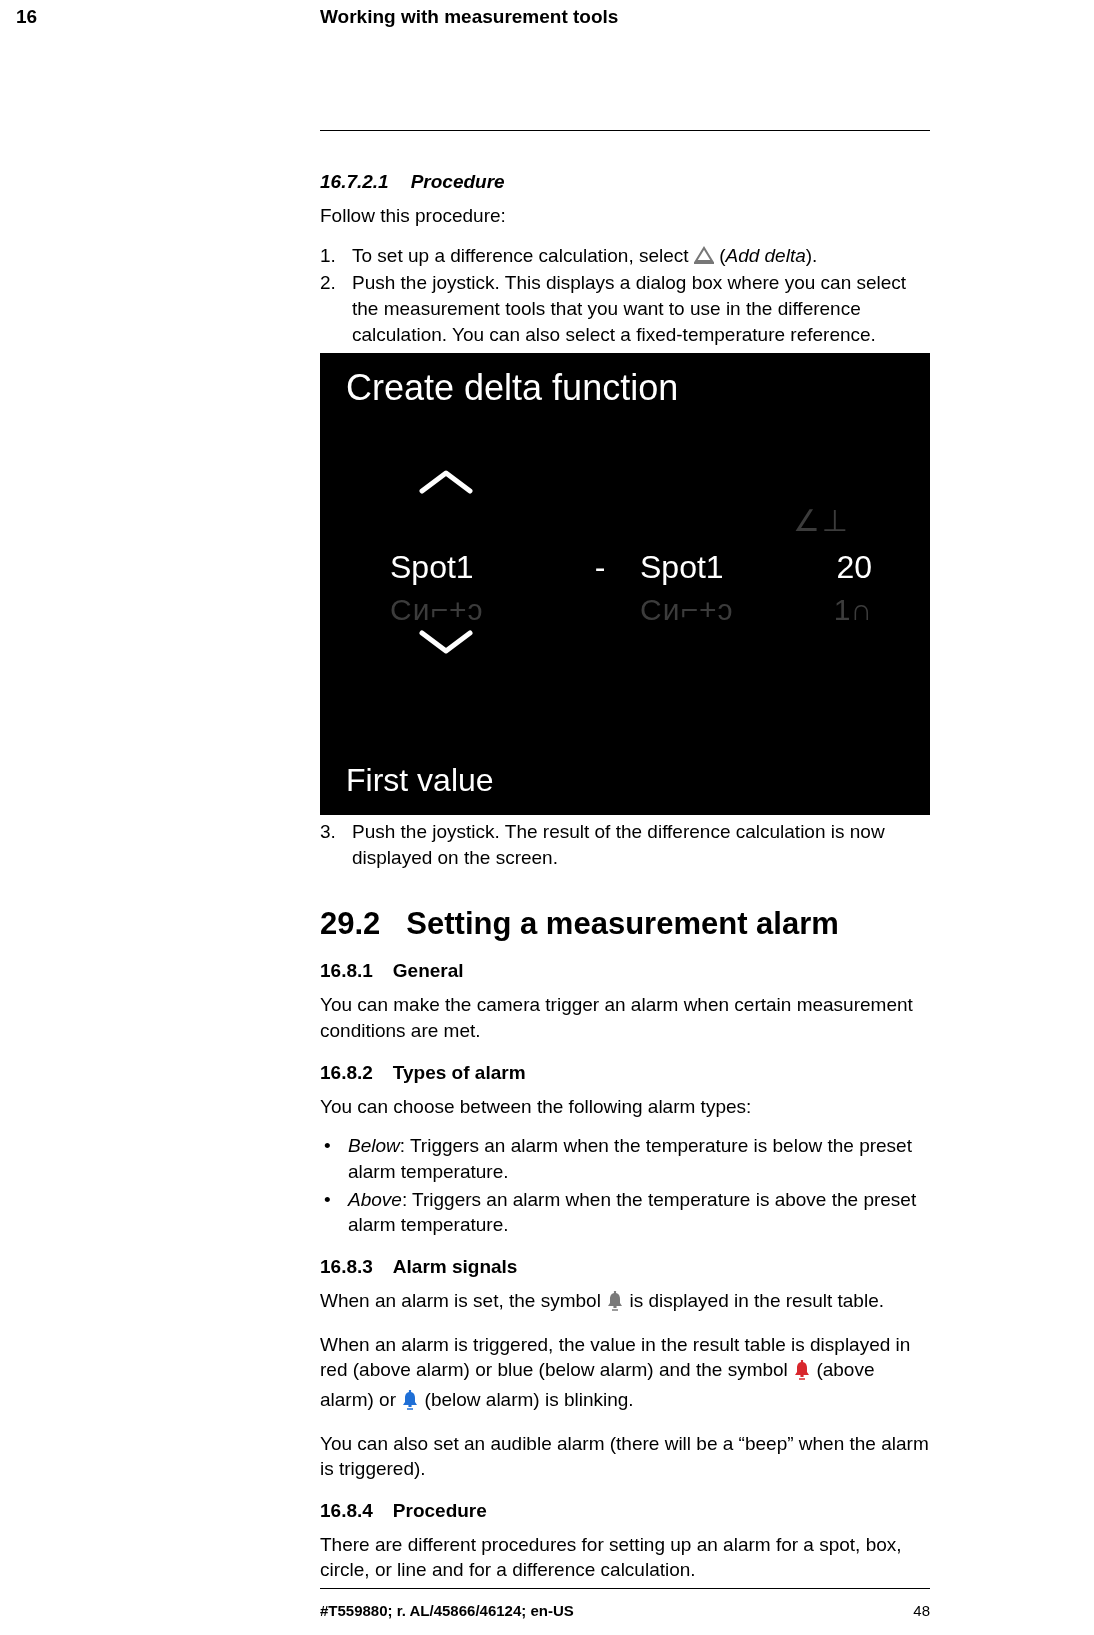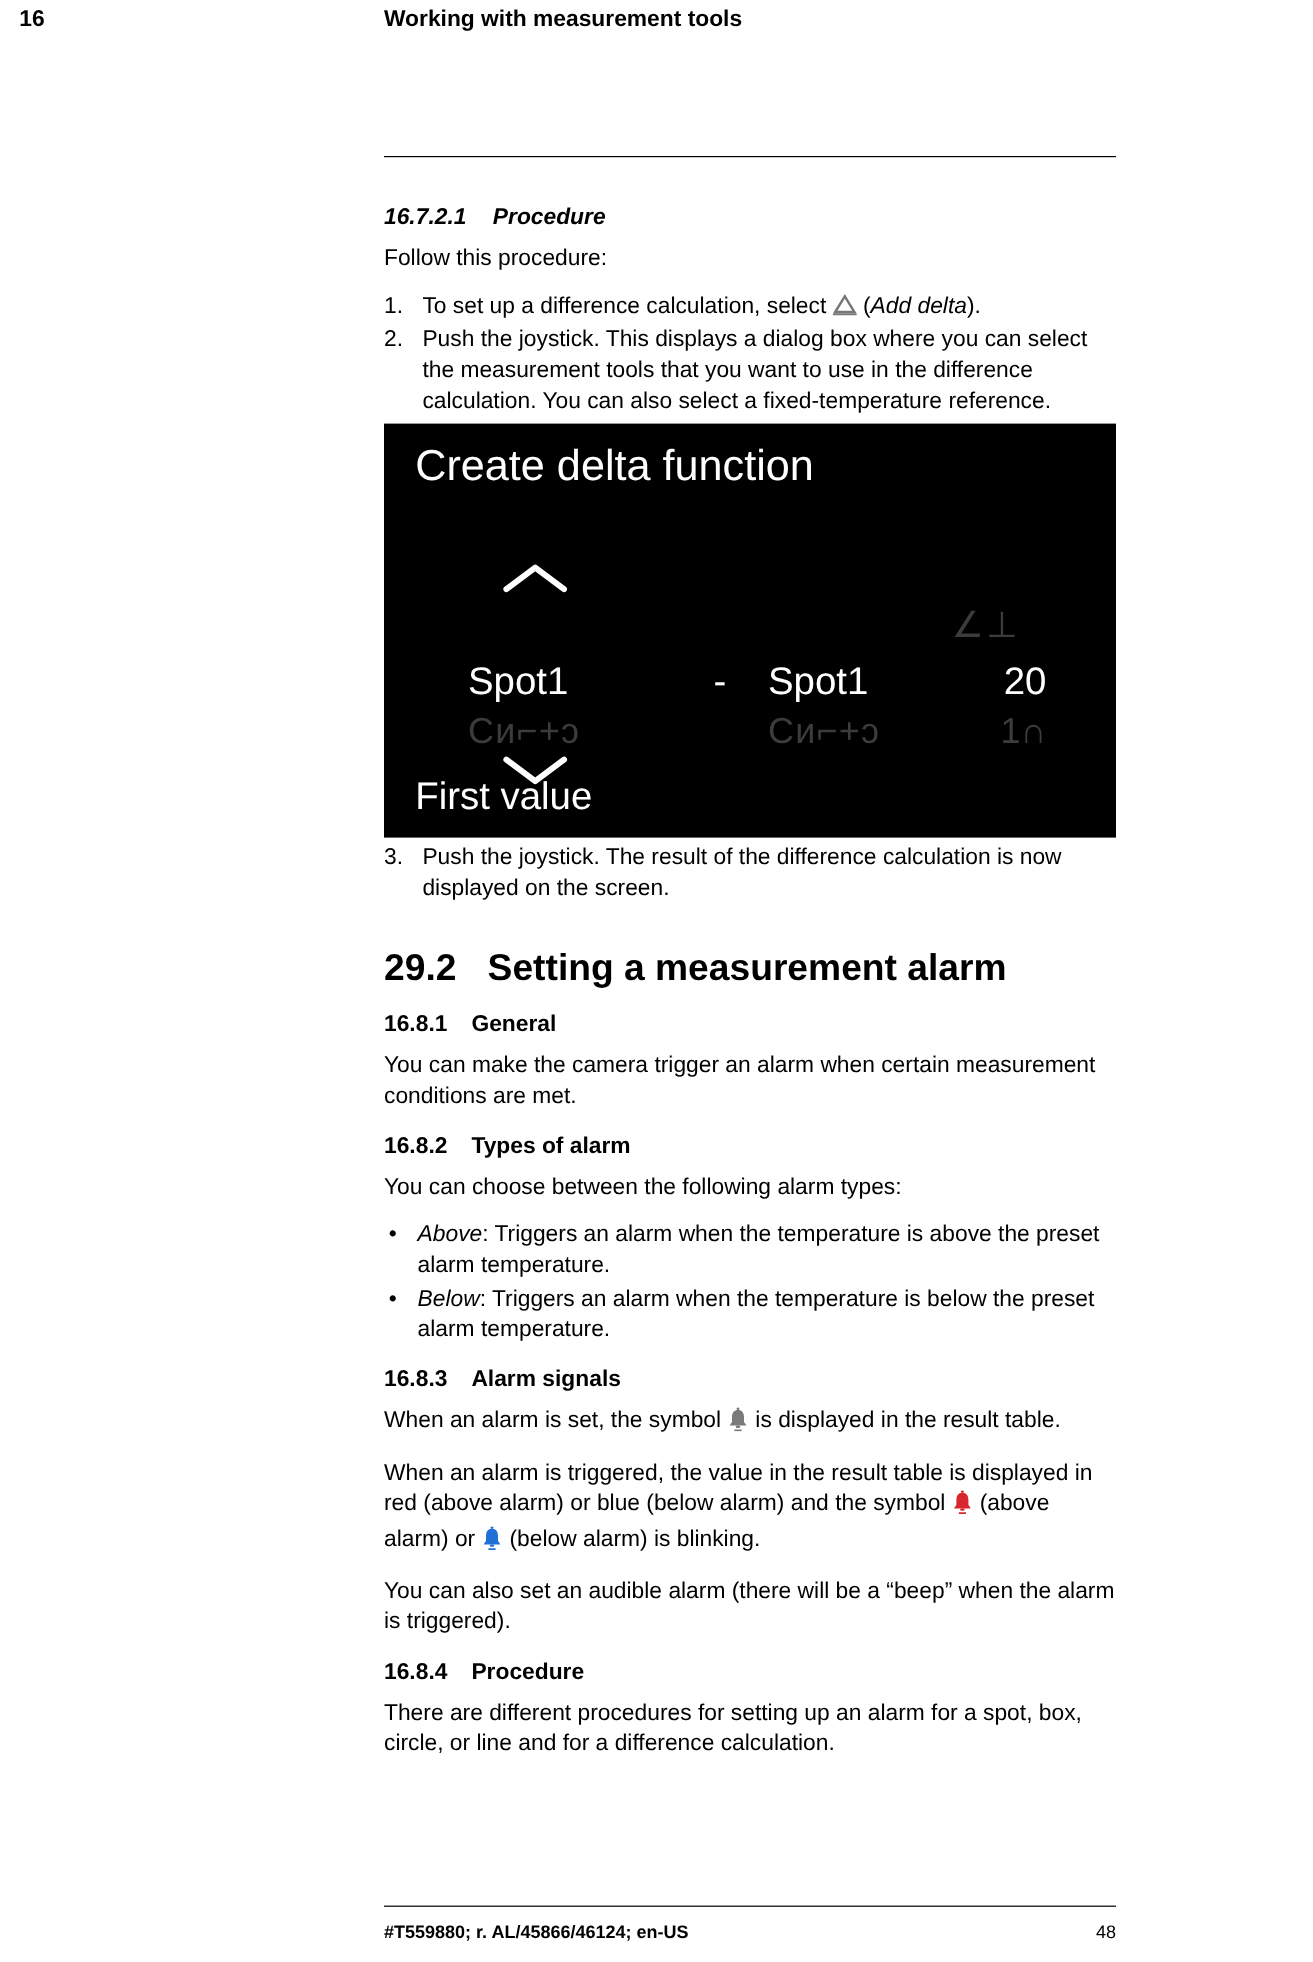--- a/index.html
+++ b/index.html
@@ -29,21 +29,21 @@
     ol.steps > li {
       font-size: 19px; line-height: 1.35;
       padding-left: 32px; position: relative;
     }
     ol.steps > li .num { position: absolute; left: 0; top:0; }
     .inline-icon-delta {
       display:inline-block; vertical-align:-2px;
     }
     .italic { font-style: italic; }
     .figure {
-      width: 610px; height: 345px; background: #000; color: #fff;
+      width: 610px; height: 462px; background: #000; color: #fff;
       position: relative; margin: 6px 0 4px 0;
       font-weight: 300;
     }
     .fig-title { position:absolute; top:14px; left:26px; font-size:36px; font-weight:300; }
     .fig-chev-up { position:absolute; top:112px; left:96px; }
     .fig-chev-down { position:absolute; top:272px; left:96px; }
     .fig-faint-top-right { position:absolute; top:150px; right:80px; font-size:30px; color:#3c3c3c; letter-spacing:2px; }
     .fig-row { position:absolute; top:196px; left:70px; right:28px; font-size:32px; display:flex; align-items:center; }
     .fig-row .c1 { width:170px; }
     .fig-row .c2 { width:80px; text-align:center; }
@@ -162,24 +162,24 @@
       <span>16.8.1</span><span class="gap"></span><span>General</span>
     </div>
     <div class="body-text">You can make the camera trigger an alarm when certain measurement conditions are met.</div>
 
     <div class="h3">
       <span>16.8.2</span><span class="gap"></span><span>Types of alarm</span>
     </div>
     <div class="body-text">You can choose between the following alarm types:</div>
     <ul class="bullets">
       <li>
+        <span class="italic">Below</span><span>: Triggers an alarm when the temperature is below the preset alarm temperature.</span>
+      </li>
+      <li>
         <span class="italic">Above</span><span>: Triggers an alarm when the temperature is above the preset alarm temperature.</span>
-      </li>
-      <li>
-        <span class="italic">Below</span><span>: Triggers an alarm when the temperature is below the preset alarm temperature.</span>
       </li>
     </ul>
 
     <div class="h3">
       <span>16.8.3</span><span class="gap"></span><span>Alarm signals</span>
     </div>
     <div class="body-text">
       <span>When an alarm is set, the symbol </span>
       <span class="bell">
         <svg width="18" height="20" viewBox="0 0 18 20">

